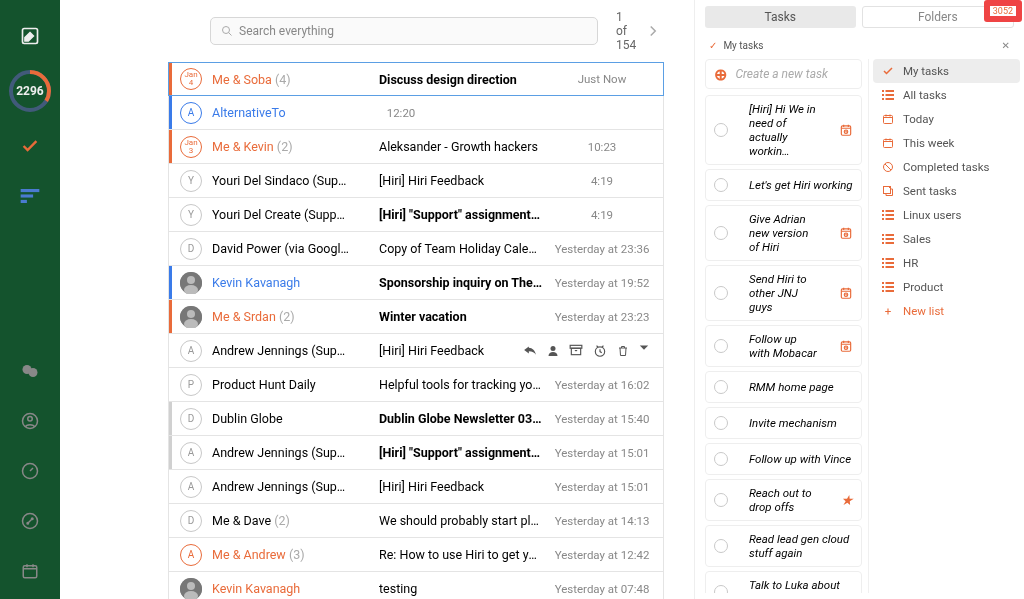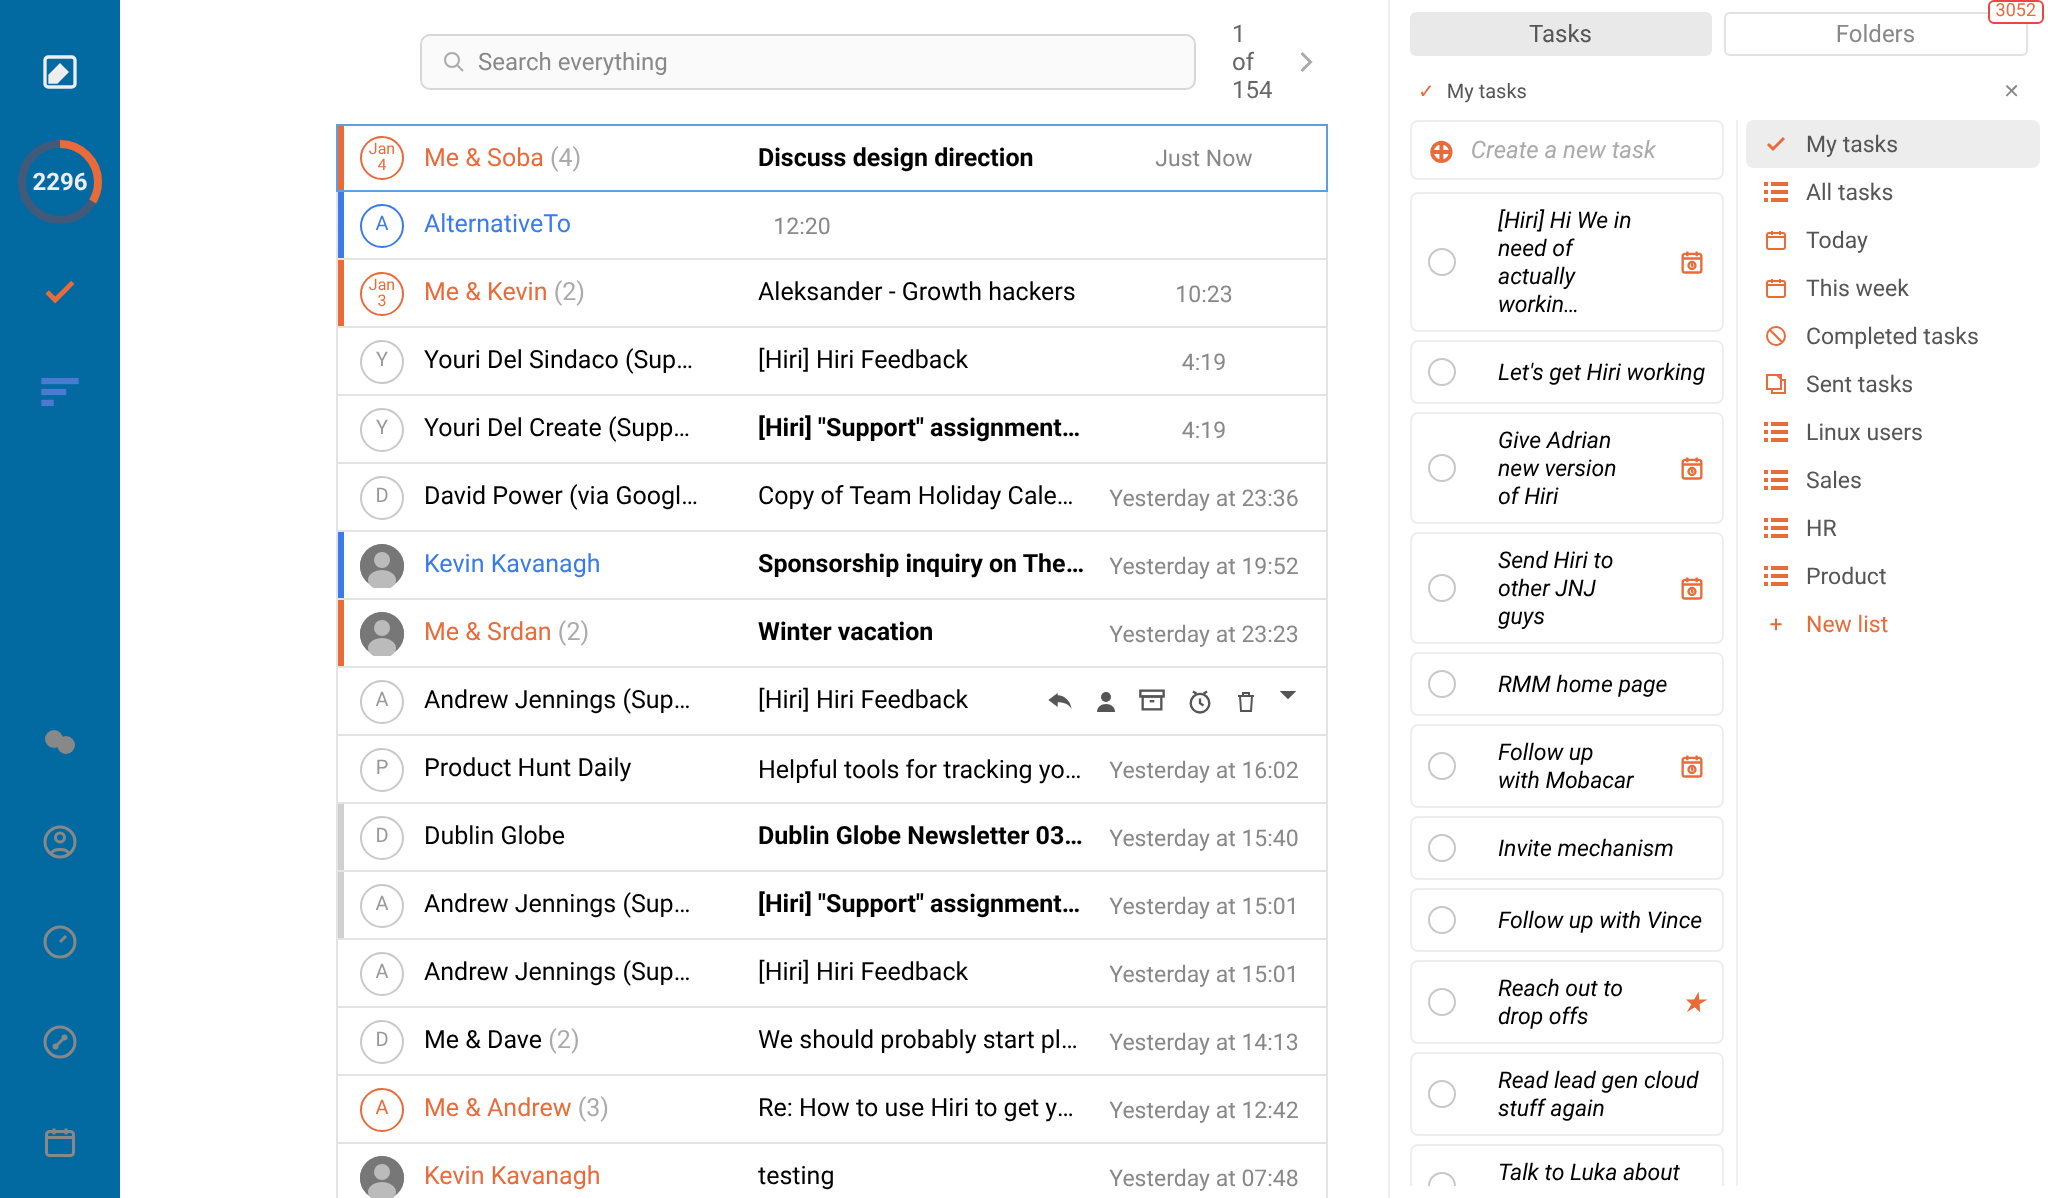--- a/index.html
+++ b/index.html
@@ -1,17 +1,17 @@
 <!DOCTYPE html>
 <html><head>
 <meta charset="utf-8">
 <style>
 * { box-sizing: border-box; margin: 0; padding: 0; font-family: -apple-system, "Segoe UI", Roboto, Arial, sans-serif; }
 body { background: #fff; width: 1024px; height: 599px; overflow: hidden; display: flex; }
-.sidebar { width: 60px; background: #0369a1; display: flex; flex-direction: column; align-items: center; padding-top: 18px; gap: 14px; }
+.sidebar { width: 60px; background: #14532d; display: flex; flex-direction: column; align-items: center; padding-top: 18px; gap: 14px; }
 .sidebar .icon-btn { width: 36px; height: 36px; display: flex; align-items: center; justify-content: center; color: #ccc; cursor: pointer; }
 .ring { position: relative; width: 46px; height: 46px; }
 .ring svg { transform: rotate(-90deg); }
 .ring .count { position: absolute; top: 0; left: 0; width: 46px; height: 46px; display: flex; align-items: center; justify-content: center; font-size: 12px; font-weight: 700; color: #eee; }
 .sidebar .spacer { flex: 1; }
 .main { flex: 1; display: flex; flex-direction: column; padding: 10px 0 0 0; overflow: hidden; }
 .searchrow { display: flex; align-items: center; padding: 0 46px 0 150px; gap: 18px; }
 .search { flex: 0 0 388px; height: 28px; border: 1px solid #d7d7d7; border-radius: 5px; background: #fafafa; display: flex; align-items: center; padding: 0 10px; font-size: 12px; color: #888; }
 .search svg { margin-right: 6px; }
 .pager { font-size: 12px; color: #666; display: flex; align-items: center; gap: 12px; margin-left: auto; }
@@ -36,21 +36,21 @@
 .subject { flex: 1; padding-right: 10px; white-space: nowrap; overflow: hidden; text-overflow: ellipsis; margin-left: 27px; }
 .subject.bold { font-weight: 700; }
 .time { flex: 0 0 110px; text-align: center; padding-right: 12px; color: #888; font-size: 11.5px; }
 .row .actions { display: none; gap: 10px; color: #555; padding-right: 14px; }
 .row.hover .actions { display: flex; }
 .right { width: 330px; border-left: 1px solid #eee; display: flex; flex-direction: column; padding: 6px 0; }
 .tabs { display: flex; padding: 0 10px; gap: 6px; position: relative; }
 .tab { flex: 1; height: 22px; border-radius: 3px; font-size: 12px; display: flex; align-items: center; justify-content: center; cursor: pointer; }
 .tab.active { background: #e9e9e9; color: #555; }
 .tab.inactive { background: #fff; border: 1px solid #e2e2e2; color: #888; }
-.badge { position: absolute; right: 2px; top: -6px; background: #fff; border: 1px solid #ef4444; color: #e96b3a; font-size: 9px; border-radius: 3px; padding: 0 3px; }
+.badge { position: absolute; right: 2px; top: -6px; background: #fff; border: 6px solid #ef4444; color: #e96b3a; font-size: 9px; border-radius: 3px; padding: 0 3px; }
 .taskhdr { display: flex; align-items: center; justify-content: space-between; padding: 12px 14px 8px; font-size: 10px; color: #555; }
 .taskhdr .chk { color: #e96b3a; margin-right: 6px; }
 .taskbody { display: flex; gap: 0; flex: 1; overflow: hidden; }
 .tasks-col { flex: 1; padding: 0 6px 0 10px; overflow-y: auto; }
 .newtask { height: 30px; border: 1px solid #eee; border-radius: 4px; display: flex; align-items: center; padding: 0 8px; font-size: 12px; color: #aaa; font-style: italic; margin-bottom: 6px; }
 .newtask .plus { color: #e96b3a; font-style: normal; font-weight: 700; margin-right: 8px; font-size: 16px; }
 .task { border: 1px solid #eee; border-radius: 4px; padding: 6px 8px; margin-bottom: 4px; font-size: 11.5px; display: flex; align-items: center; gap: 21px; min-height: 32px; position: relative; font-style: italic; }
 .task .circle { width: 14px; height: 14px; border: 1.5px solid #c8c8c8; border-radius: 50%; flex-shrink: 0; }
 .task .txt { flex: 1; line-height: 14px; }
 .task .task-icon { color: #e96b3a; font-size: 14px; }
@@ -367,36 +367,36 @@
             <svg width="14" height="14" viewBox="0 0 24 24" fill="none" stroke="#e96b3a" stroke-width="2">
               <rect x="4" y="5" width="16" height="16" rx="2"></rect>
               <path d="M4 9h16M8 3v4M16 3v4"></path>
               <circle cx="12" cy="15" r="3"></circle>
               <path d="M12 13v2l1 1"></path>
             </svg>
           </span>
         </div>
         <div class="task">
           <div class="circle"></div>
-          <div class="txt">RMM home page</div>
-        </div>
-        <div class="task">
-          <div class="circle"></div>
           <div class="txt">Follow up with Mobacar</div>
           <span class="task-icon">
             <svg width="14" height="14" viewBox="0 0 24 24" fill="none" stroke="#e96b3a" stroke-width="2">
               <rect x="4" y="5" width="16" height="16" rx="2"></rect>
               <path d="M4 9h16M8 3v4M16 3v4"></path>
               <circle cx="12" cy="15" r="3"></circle>
               <path d="M12 13v2l1 1"></path>
             </svg>
           </span>
         </div>
         <div class="task">
           <div class="circle"></div>
+          <div class="txt">RMM home page</div>
+        </div>
+        <div class="task">
+          <div class="circle"></div>
           <div class="txt">Invite mechanism</div>
         </div>
         <div class="task">
           <div class="circle"></div>
           <div class="txt">Follow up with Vince</div>
         </div>
         <div class="task">
           <div class="circle"></div>
           <div class="txt">Reach out to drop offs</div>
           <span class="task-icon">★</span>

